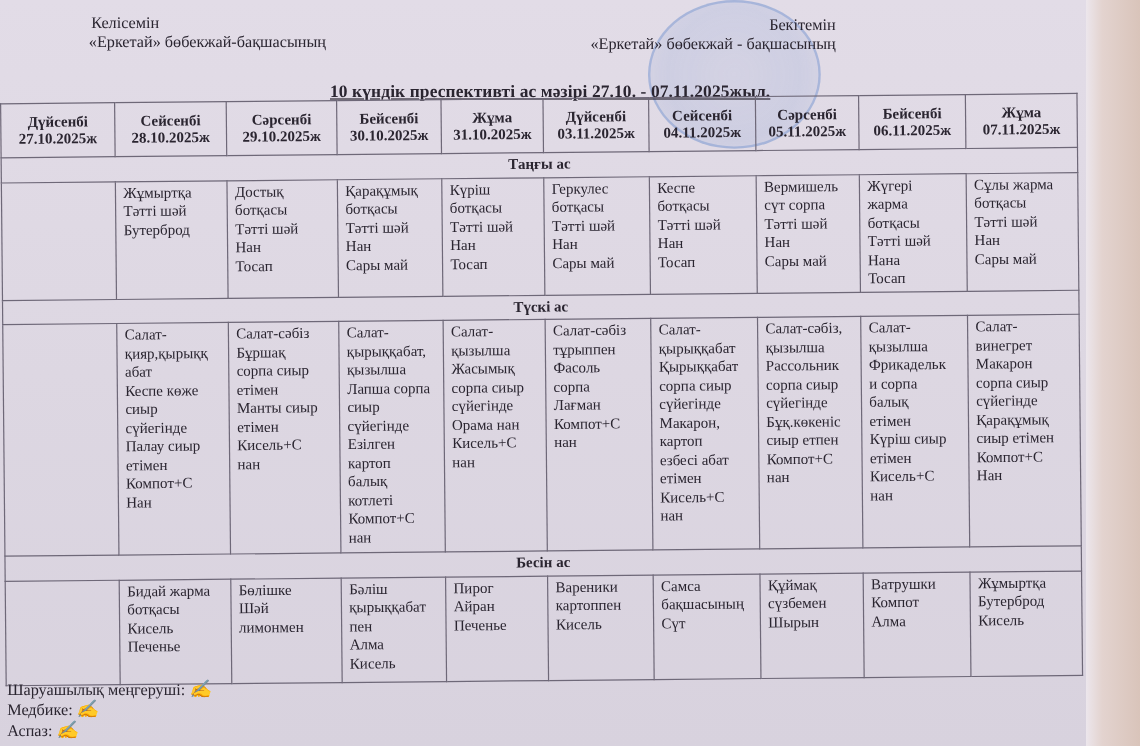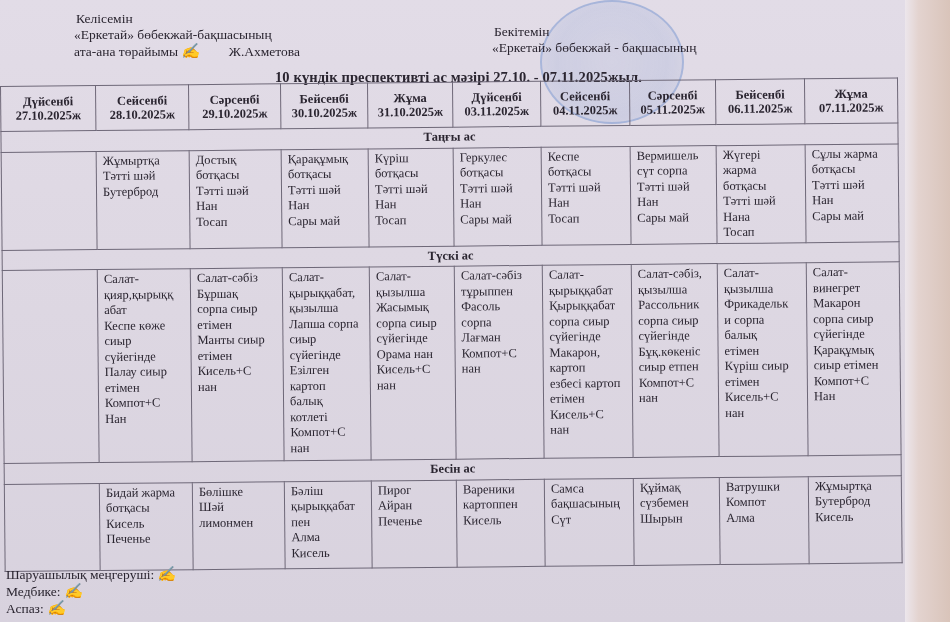--- a/index.html
+++ b/index.html
@@ -13,34 +13,35 @@
   .paper {
     position: absolute; left: 0; top: 0; width: 905px; height: 622px;
     background: linear-gradient(180deg, #e2dce7 0%, #ddd7e2 50%, #d8d2de 100%);
   }
   .edge {
     position: absolute; left: 905px; top: 0; width: 45px; height: 622px;
     background: linear-gradient(90deg, #ece6ec 0%, #e3d3cf 30%, #d9c4ba 100%);
   }
   .approve-left { position: absolute; left: 26px; top: 11px; font-size: 13.5px; line-height: 16px; margin-left: 48px; }
   .approve-left .l1 { padding-left: 2px; }
-  .approve-right { position: absolute; left: 492px; top: 24px; font-size: 13.5px; line-height: 16px; }
+  .approve-right { position: absolute; left: 492px; top: 13px; font-size: 13.5px; line-height: 16px; text-align: right; }
   .approve-right .l1 { padding-left: 2px; }
   .approve-right .l3 { padding-left: 3px; }
   .sig { display: inline-block; width: 44px; }
   .stamp {
     position: absolute; left: 540px; top: 0px; width: 140px; height: 120px;
     border-radius: 50%;
     border: 2px solid rgba(90,130,200,0.35);
     background: radial-gradient(circle, rgba(120,150,210,0.12) 0%, rgba(120,150,210,0.18) 60%, rgba(120,150,210,0.05) 100%);
     pointer-events: none;
   }
   .title {
     position: absolute; left: 275px; top: 69px; font-size: 14.5px; font-weight: bold; letter-spacing: 0.1px;
     white-space: nowrap;
+    text-decoration: underline;
   }
   table.menu {
     position: absolute; left: 0; top: 86px;
     border-collapse: collapse; table-layout: fixed; width: 897px;
     transform: rotate(-0.55deg); transform-origin: 0 0;
   }
   table.menu td, table.menu th {
     border: 1px solid #6e6878;
     vertical-align: top;
     font-size: 12.5px; line-height: 15.5px;
@@ -64,25 +65,20 @@
 </head>
 <body>
 
 <div class="paper"></div>
 <div class="edge"></div>
 <div class="stamp"></div>
 
 <div class="approve-left">
   <div class="l1">Келісемін</div>
   <div>«Еркетай» бөбекжай-бақшасының</div>
-  <div>
-    <span>ата-ана төрайымы</span>
-    <span class="sig signscribble">✍</span>
-    <span>Ж.Ахметова</span>
-  </div>
 </div>
 
 <div class="approve-right">
   <div class="l1">Бекітемін</div>
   <div>«Еркетай» бөбекжай - бақшасының</div>
 </div>
 
 <div class="title">10 күндік  преспективті ас мәзірі 27.10. - 07.11.2025жыл.</div>
 
 <table class="menu">
@@ -272,21 +268,21 @@
           <span class="line"> нан</span>
         </td>
         <td>
           <span class="line">Салат-</span>
           <span class="line">қырыққабат</span>
           <span class="line">Қырыққабат</span>
           <span class="line">сорпа сиыр</span>
           <span class="line">сүйегінде</span>
           <span class="line">Макарон,</span>
           <span class="line">картоп</span>
-          <span class="line">езбесі картоп</span>
+          <span class="line">езбесі абат</span>
           <span class="line">етімен</span>
           <span class="line">Кисель+С</span>
           <span class="line">нан</span>
         </td>
         <td>
           <span class="line">Салат-сәбіз,</span>
           <span class="line">қызылша</span>
           <span class="line">Рассольник</span>
           <span class="line">сорпа сиыр</span>
           <span class="line">сүйегінде</span>

